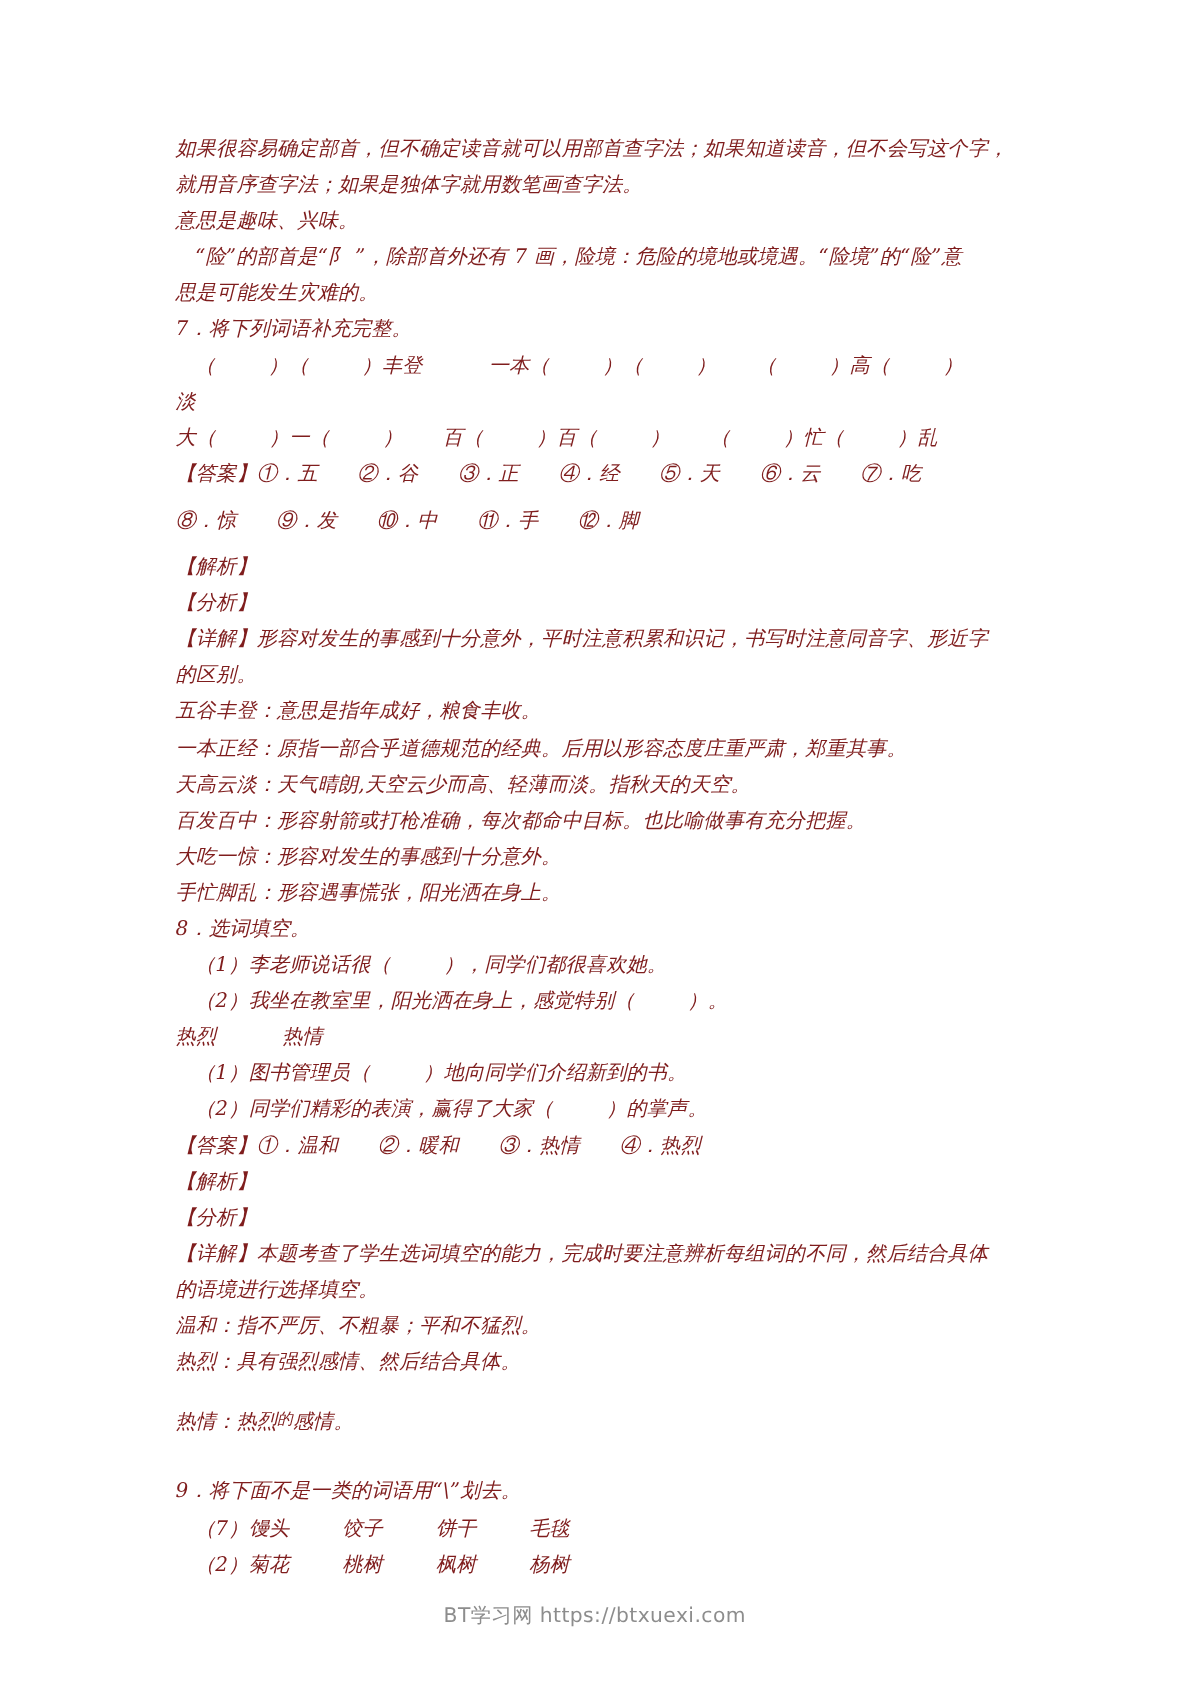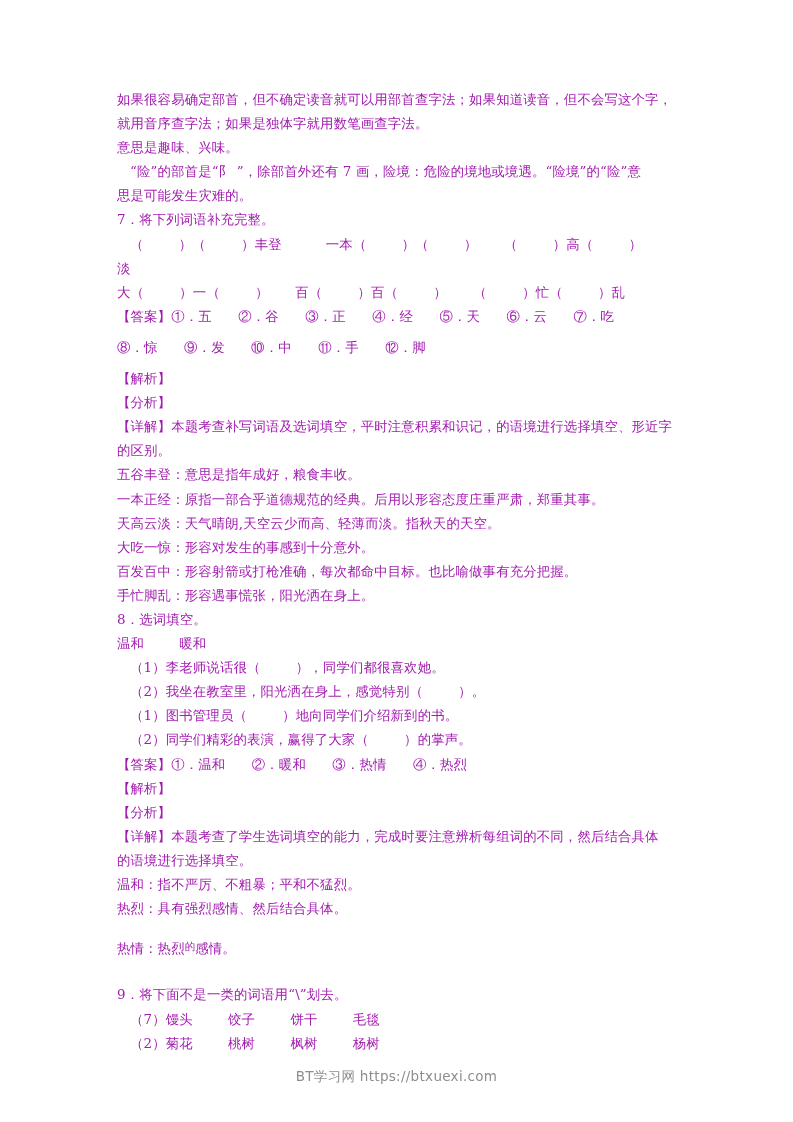--- a/index.html
+++ b/index.html
@@ -25,22 +25,23 @@
     position: absolute;
     left: 117px;
     top: 88px;
     width: 566px;
   }
   .ln {
     font-size: 13.4px;
     line-height: 24.1px;
     white-space: pre-wrap;
     letter-spacing: 0.15px;
-    color: #a21caf;
+    color: #7f1d1d;
     min-height: 24.1px;
+    font-style: italic;
   }
   .ind1 { text-indent: 13px; }
   .gap-sm { height: 7px; }
   .gap-md { height: 13px; }
   .gap-lg { height: 22px; }
 
   
   .spaced { white-space: pre; }
 
   .raised {
@@ -80,35 +81,35 @@
       <div class="ln">7．将下列词语补充完整。</div>
       <div class="ln ind1 spaced">（        ）（        ）丰登          一本（        ）（        ）      （        ）高（        ）</div>
       <div class="ln">淡</div>
       <div class="ln spaced">大（        ）一（        ）      百（        ）百（        ）      （        ）忙（        ）乱</div>
       <div class="ln spaced"><span>【答案】</span><span>①．五      ②．谷      ③．正      ④．经      ⑤．天      ⑥．云      ⑦．吃</span></div>
       <div class="gap-sm"></div>
       <div class="ln spaced">⑧．惊      ⑨．发      ⑩．中      ⑪．手      ⑫．脚</div>
       <div class="gap-sm"></div>
       <div class="ln">【解析】</div>
       <div class="ln">【分析】</div>
-      <div class="ln">【详解】本题考查补写词语及选词填空，平时注意积累和识记，的语境进行选择填空、形近字</div>
+      <div class="ln">【详解】形容对发生的事感到十分意外，平时注意积累和识记，书写时注意同音字、形近字</div>
       <div class="ln">的区别。</div>
       <div class="ln">五谷丰登：意思是指年成好，粮食丰收。</div>
       <div class="ln">一本正经：原指一部合乎道德规范的经典。后用以形容态度庄重严肃，郑重其事。</div>
       <div class="ln">天高云淡：天气晴朗,天空云少而高、轻薄而淡。指秋天的天空。</div>
+      <div class="ln">百发百中：形容射箭或打枪准确，每次都命中目标。也比喻做事有充分把握。</div>
       <div class="ln">大吃一惊：形容对发生的事感到十分意外。</div>
-      <div class="ln">百发百中：形容射箭或打枪准确，每次都命中目标。也比喻做事有充分把握。</div>
       <div class="ln">手忙脚乱：形容遇事慌张，阳光洒在身上。</div>
     </div>
 
     <div>
       <div class="ln">8．选词填空。</div>
-      <div class="ln spaced">温和        暖和</div>
       <div class="ln ind1 spaced">（1）李老师说话很（        ），同学们都很喜欢她。</div>
       <div class="ln ind1 spaced">（2）我坐在教室里，阳光洒在身上，感觉特别（        ）。</div>
+      <div class="ln spaced">热烈          热情</div>
       <div class="ln ind1 spaced">（1）图书管理员（        ）地向同学们介绍新到的书。</div>
       <div class="ln ind1 spaced">（2）同学们精彩的表演，赢得了大家（        ）的掌声。</div>
       <div class="ln spaced"><span>【答案】</span><span>①．温和      ②．暖和      ③．热情      ④．热烈</span></div>
       <div class="ln">【解析】</div>
       <div class="ln">【分析】</div>
       <div class="ln">【详解】本题考查了学生选词填空的能力，完成时要注意辨析每组词的不同，然后结合具体</div>
       <div class="ln">的语境进行选择填空。</div>
       <div class="ln">温和：指不严厉、不粗暴；平和不猛烈。</div>
       <div class="ln">热烈：具有强烈感情、然后结合具体。</div>
       <div class="gap-md"></div>

